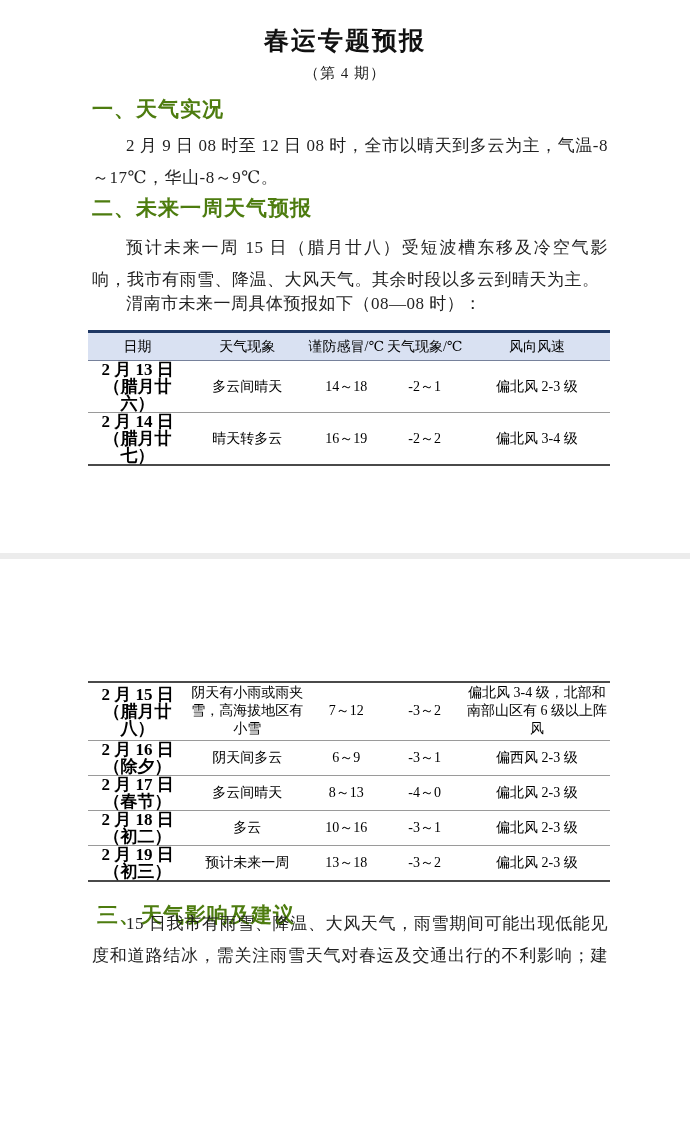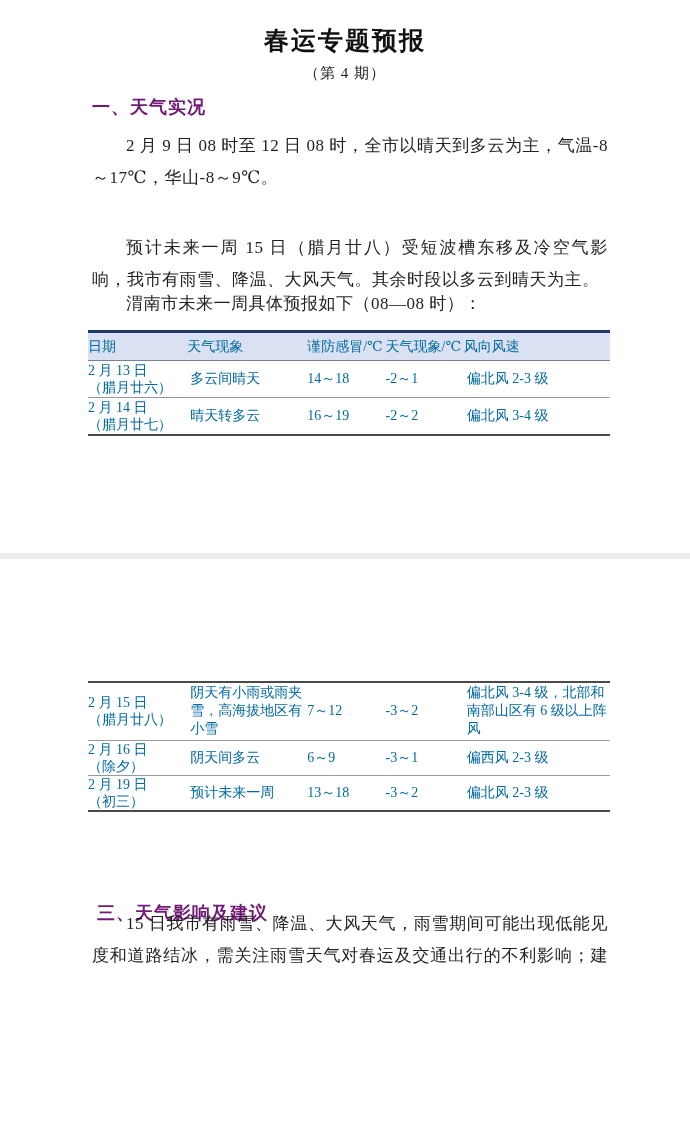--- a/index.html
+++ b/index.html
@@ -19,63 +19,64 @@
   }
   .doc-title{
     position:absolute; top:24px; left:0; right:0; text-align:center;
     font-size:25px; font-weight:700; letter-spacing:2px; color:#111;
   }
   .doc-issue{
     position:absolute; top:64px; left:0; right:0; text-align:center;
     font-size:15px; letter-spacing:1px;
   }
   .h2{
-    position:absolute; left:92px; font-size:18px; font-weight:700; color:#701a75;
+    position:absolute; left:92px; font-size:21px; font-weight:700; color:#4d7c0f;
     font-family:"Liberation Sans","DejaVu Sans",sans-serif; letter-spacing:1px;
   }
   .para{
     position:absolute; left:92px; width:516px; font-size:17px; line-height:31.5px;
     text-align:justify; text-justify:inter-ideograph; text-indent:2em; letter-spacing:0.5px;
   }
   #h1a{top:95px;} #p1{top:130px;}
   #h2a{top:194px;} #p2a{top:232px;} #p2b{top:288px;}
   #h3a{top:901px; left:97px;} #p3{top:908px;}
 
   table{border-collapse:collapse; table-layout:fixed; position:absolute; left:88px; width:522px;}
   #table1{top:330px; border-top:3px solid var(--table-top-border); border-bottom:2px solid var(--table-bottom-border);}
   #table2{top:681px; border-top:2px solid var(--table-bottom-border); border-bottom:2px solid var(--table-bottom-border);}
   col.c1{width:19%;} col.c2{width:23%;} col.c3{width:15%;} col.c4{width:15%;} col.c5{width:28%;}
-  th,td{text-align:left; vertical-align:middle; padding:0; font-size:14px; color:#0369a1; font-weight:400;}
+  th,td{text-align:center; vertical-align:middle; padding:0; font-size:14px; color:#000000; font-weight:400;}
   #table1 thead tr{background:var(--table-header-bg); height:29px; border-bottom:1px solid var(--header-underline);}
   #table1 tbody tr{height:37px; border-bottom:1px solid var(--row-divider);}
   #table1 tbody tr:last-child{border-bottom:none;margin-left:17px;}
   #table2 tbody tr{height:35px; border-bottom:1px solid var(--row-divider);}
   #table2 tbody tr:first-child{height:58px;}
   #table2 tbody tr:last-child{border-bottom:none;}
-  td .dateline{line-height:17px; font-size:14px;}
+  td .dateline{line-height:17px; font-size:17px;font-weight:bold;}
   td .cellwrap{line-height:18px; padding:1px 3px;}
   .seam{position:absolute; left:0; top:553px; width:690px; height:6px; background:var(--band);}
   .watermark{
     position:absolute; top:1086px; right:6px; display:flex; align-items:center; gap:13px;
     color:var(--watermark); font-family:"Liberation Sans","DejaVu Sans",sans-serif;
     font-size:21px; font-weight:700; letter-spacing:1px;
   }
   .watermark svg{display:block;}
 </style>
 </head>
 <body>
 
 <div class="page">
 
   <div class="doc-title">春运专题预报</div>
   <div class="doc-issue">（第 4 期）</div>
 
   <div class="h2" id="h1a">一、天气实况</div>
   <div class="para" id="p1">2 月 9 日 08 时至 12 日 08 时，全市以晴天到多云为主，气温-8～17℃，华山-8～9℃。</div>
 
+  <div class="h2" id="h2a">二、未来一周天气预报</div>
   <div class="para" id="p2a">预计未来一周 15 日（腊月廿八）受短波槽东移及冷空气影响，我市有雨雪、降温、大风天气。其余时段以多云到晴天为主。</div>
   <div class="para" id="p2b">渭南市未来一周具体预报如下（08—08 时）：</div>
 
   <table id="table1">
     <colgroup>
         <col class="c1">
         <col class="c2">
         <col class="c3">
         <col class="c4">
         <col class="c5">
@@ -155,20 +156,48 @@
             <div class="cellwrap">阴天间多云</div>
           </td>
     <td>6～9</td>
     <td>-3～1</td>
     <td>
             <div class="cellwrap">偏西风 2-3 级</div>
           </td>
   </tr>
         <tr>
     <td>
+      <div class="dateline">2 月 17 日</div>
+      <div class="dateline">（春节）</div>
+    </td>
+    <td>
+            <div class="cellwrap">多云间晴天</div>
+          </td>
+    <td>8～13</td>
+    <td>-4～0</td>
+    <td>
+            <div class="cellwrap">偏北风 2-3 级</div>
+          </td>
+  </tr>
+        <tr>
+    <td>
+      <div class="dateline">2 月 18 日</div>
+      <div class="dateline">（初二）</div>
+    </td>
+    <td>
+            <div class="cellwrap">多云</div>
+          </td>
+    <td>10～16</td>
+    <td>-3～1</td>
+    <td>
+            <div class="cellwrap">偏北风 2-3 级</div>
+          </td>
+  </tr>
+        <tr>
+    <td>
       <div class="dateline">2 月 19 日</div>
       <div class="dateline">（初三）</div>
     </td>
     <td>
             <div class="cellwrap">预计未来一周</div>
           </td>
     <td>13～18</td>
     <td>-3～2</td>
     <td>
             <div class="cellwrap">偏北风 2-3 级</div>

